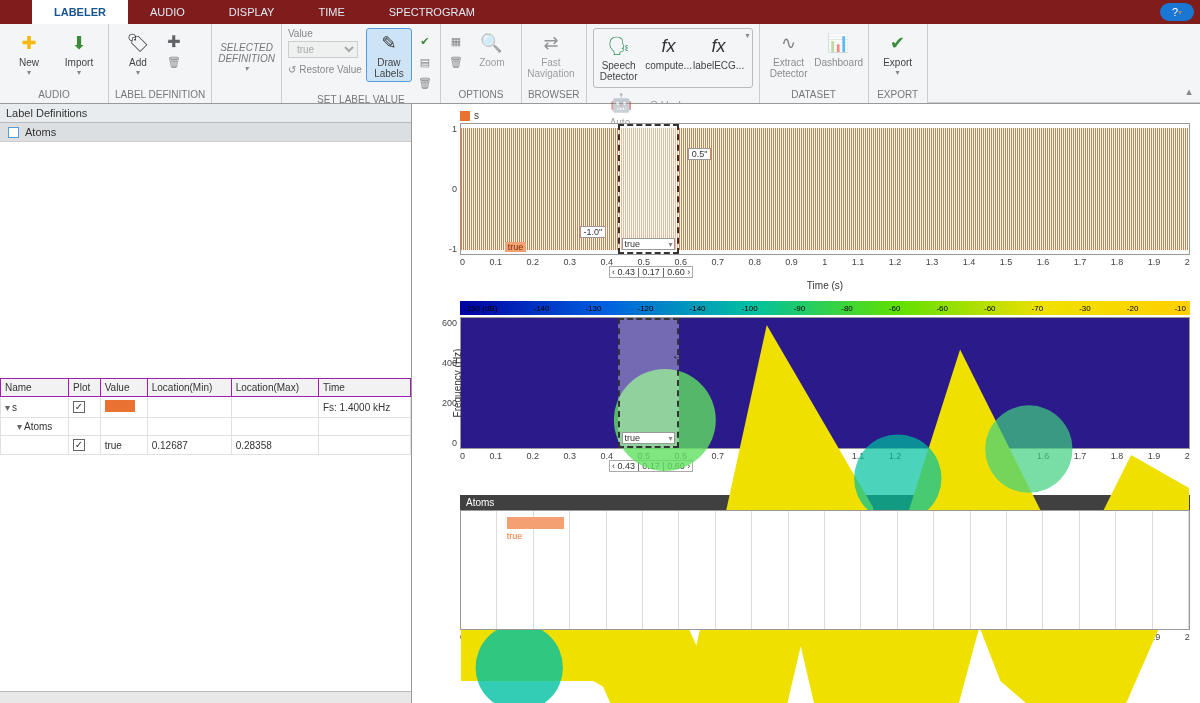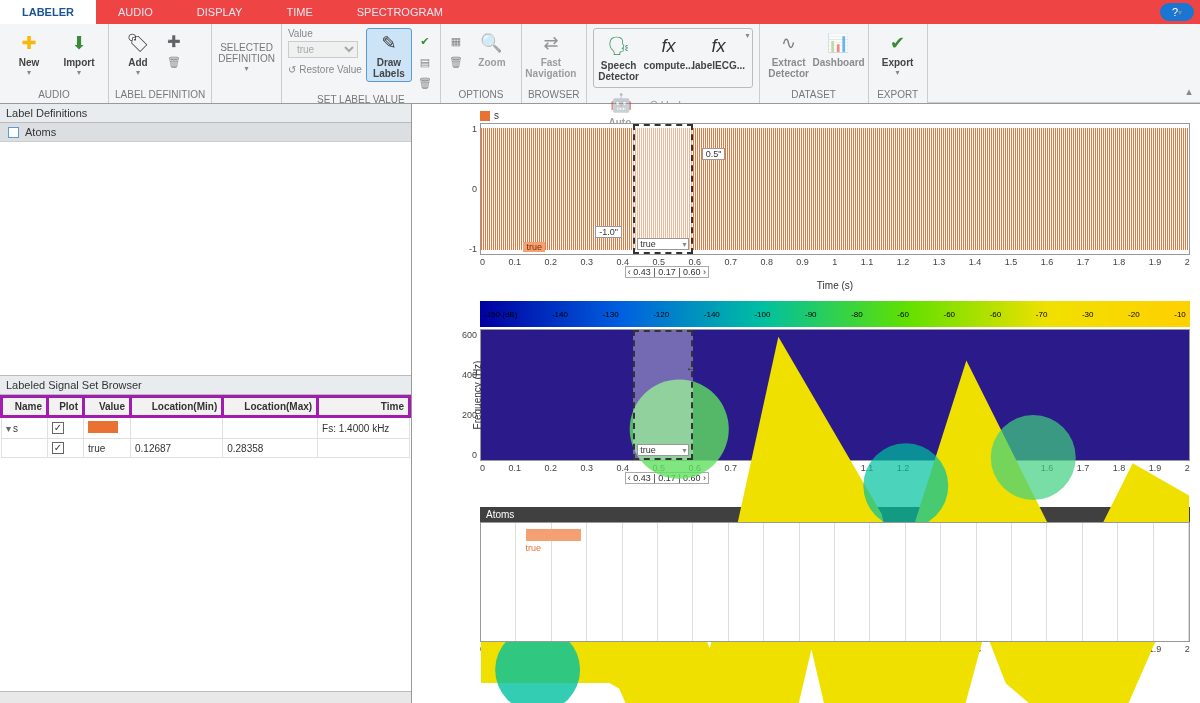--- a/index.html
+++ b/index.html
@@ -1,51 +1,51 @@
 <!DOCTYPE html>
 <html><head>
 <meta charset="utf-8">
 <style>
 * { box-sizing: border-box; margin: 0; padding: 0; }
 body { font-family: "Segoe UI", Arial, sans-serif; font-size: 11px; color: #333; background: #fff; width: 1200px; height: 703px; overflow: hidden; }
 
 
-.top-tabs { display: flex; background: #ef4444; height: 24px; align-items: stretch; }
+.top-tabs { display: flex; background: #7f1d1d; height: 24px; align-items: stretch; padding-left: 32px; }
 .top-tabs .tab { padding: 0 22px; color: #dfe9f3; display: flex; align-items: center; font-size: 11px; cursor: pointer; }
 .top-tabs .tab.active { background: #fff; color: #1a5490; font-weight: 600; }
 .topbar-right { margin-left: auto; display:flex; align-items:center; padding-right:6px; gap:4px;}
 .help-btn { background:#1976d2; color:#fff; width:34px; height:18px; border-radius:9px; display:flex; align-items:center; justify-content:center; font-size:11px; cursor:pointer;}
 
 
 .ribbon { display: flex; background: #f3f5f7; border-bottom: 1px solid #999; height: 80px; }
 .group { display:flex; flex-direction:column; border-right:1px solid #ccc; padding:4px 6px 0; }
 .group-body { display:flex; gap:4px; align-items:flex-start; flex:1; }
 .group-title { text-align:center; font-size:10px; color:#777; padding:2px 0 3px; }
 .bigbtn { display:flex; flex-direction:column; align-items:center; width:46px; padding:2px 2px; cursor:pointer; border:1px solid transparent; border-radius:3px;}
 .bigbtn .icon { width:24px; height:24px; display:flex; align-items:center; justify-content:center; font-size:18px;}
-.bigbtn .lbl { font-size:10px; color:#444; text-align:center; line-height:1.1; margin-top:2px;font-weight:bold;}
+.bigbtn .lbl { font-size:10px; color:#444; text-align:center; line-height:1.1; margin-top:2px;}
 .bigbtn.selected { background:#cde4f7; border-color:#5b9bd5;}
 .smallbtn{width:18px;height:18px;display:flex;align-items:center;justify-content:center;cursor:pointer;color:#888;}
 .value-edit{display:flex;flex-direction:column;gap:2px;}
 .value-edit label{font-size:10px;color:#888;}
 .value-edit select, .value-edit input{font-size:10px;padding:1px 4px;border:1px solid #bbb;width:70px;background:#eee;color:#888;}
 .restore{font-size:10px;color:#888;display:flex;align-items:center;gap:3px;margin-top:4px;}
 .dropdown-arrow{font-size:8px;color:#888;}
 
 
-.main { display:flex; height: calc(703px - 104px); gap: 20px; }
+.main { display:flex; height: calc(703px - 104px); }
 .left-panel { width: 412px; border-right:1px solid #999; display:flex; flex-direction:column; }
 .panel-header{background:#e8ecef;border-bottom:1px solid #bbb;padding:3px 6px;font-size:11px;color:#333;}
 .tree{flex:0 0 auto;}
 .tree-row{display:flex;align-items:center;gap:6px;padding:3px 8px;background:#dcdfe2;border-bottom:1px solid #ccc;}
 .tree-row .box{width:11px;height:11px;border:1px solid #5b9bd5;background:#fff;}
 .spacer{flex:1;}
 .browser-header{background:#e8ecef;border-top:1px solid #bbb;border-bottom:1px solid #bbb;padding:3px 6px;font-size:11px;}
 table.browser{width:100%;border-collapse:collapse;font-size:10px;}
-table.browser th{background:#f2f2f2;border:3px solid #a21caf;padding:3px 4px;text-align:right;font-weight:700;}
+table.browser th{background:#f2f2f2;border:1px solid #a21caf;padding:3px 4px;text-align:left;font-weight:400;}
 table.browser td{border:1px solid #e0e0e0;padding:3px 4px;}
 .chk{width:12px;height:12px;border:1px solid #666;display:inline-flex;align-items:center;justify-content:center;background:#fff;}
 .chk.checked::after{content:"✓";font-size:10px;line-height:1;color:#333;}
 .valbox{width:30px;height:12px;background:#e97132;display:inline-block;}
 .expander{color:#666;margin-right:2px;}
 
 
 .plot-area{flex:1;overflow:auto;padding:6px 10px 10px 4px;background:#fff;}
 .legend-row{font-size:10px;color:#333;margin-left:44px;margin-bottom:2px;}
 .legend-sw{display:inline-block;width:10px;height:10px;background:#e97132;margin-right:4px;vertical-align:middle;}
@@ -58,21 +58,21 @@
 
 .wave-body{height:130px;position:relative;overflow:hidden;background:#fff;}
 .wave-fill{position:absolute;left:0;right:0;top:4px;bottom:4px;background:repeating-linear-gradient(90deg,#e97132 0,#e97132 1px,#fff 1px,#fff 2px);opacity:0.95;}
 .sel-region{position:absolute;top:0;bottom:0;border:2px dashed #333;background:rgba(255,255,255,0.45);}
 .annot{position:absolute;background:#fff;border:1px solid #999;padding:0 3px;font-size:9px;}
 .sel-dropdown{position:absolute;bottom:2px;left:2px;right:2px;background:#fff;border:1px solid #999;font-size:9px;padding:0 2px;display:flex;justify-content:space-between;align-items:center;}
 .roi-readout{font-size:9px;color:#333;border:1px solid #aaa;padding:0 2px;background:#fff;display:inline-block;}
 
 
 .spec-body{height:130px;position:relative;background:#2a1a8a;}
-.colorbar{height:26px;margin-left:44px;background:linear-gradient(90deg,#0000a0,#0060e0,#00c0a0,#60e000,#f0e000,#ffd000);position:relative;margin-bottom:2px;text-align:right;}
+.colorbar{height:14px;margin-left:44px;background:linear-gradient(90deg,#0000a0,#0060e0,#00c0a0,#60e000,#f0e000,#ffd000);position:relative;margin-bottom:2px;text-align:right;}
 .colorbar .ticks{position:absolute;inset:0;display:flex;justify-content:space-between;font-size:8px;color:#000;padding:0 4px;align-items:center;}
 .spec-wave{position:absolute;inset:0;}
 
 
 .atoms-header{background:#404040;color:#fff;font-size:10px;padding:2px 6px;margin-left:44px;}
 .atoms-body{height:120px;border:1px solid #999;margin-left:44px;position:relative;background:#fff;}
 .atoms-body .grid{position:absolute;inset:0;background:repeating-linear-gradient(90deg,transparent 0,transparent calc(5% - 1px),#ddd calc(5% - 1px),#ddd 5%);}
 .atom-region{position:absolute;top:6px;height:12px;background:#f5a072;}
 .atom-label{position:absolute;top:20px;font-size:9px;color:#e97132;}
 
@@ -117,21 +117,21 @@
           <div class="lbl">Add</div>
           <span class="dropdown-arrow">▾</span>
         </div>
       <div style="display:flex;flex-direction:column;gap:3px;padding-top:4px;">
         <div class="smallbtn">➕</div>
         <div class="smallbtn">🗑</div>
       </div>
     </div>
     <div class="group-title">LABEL DEFINITION</div>
   </div>
-  <div class="group" style="justify-content:center;align-items:center;">
+  <div class="group" style="justify-content:center;align-items:center;font-style:italic;">
     <div style="font-size:10px;color:#777;text-align:center;white-space:pre-line;">SELECTED
 DEFINITION</div>
     <span class="dropdown-arrow">▾</span>
     <div class="group-title">&nbsp;</div>
   </div>
   <div class="group">
     <div class="group-body">
       <div class="value-edit">
         <label>Value</label>
         <select disabled=""><option>true</option></select>
@@ -239,40 +239,47 @@
 
   <div class="left-panel">
     <div class="panel-header">Label Definitions</div>
     <div class="tree">
       <div class="tree-row">
         <span class="box"></span>
         <span>Atoms</span>
       </div>
     </div>
     <div class="spacer"></div>
-    <div class="browser-header">Labeled Signal Set Browser</div>
     <table class="browser">
       <thead>
           <tr>
         <th>Name</th>
         <th>Plot</th>
         <th>Value</th>
         <th>Location(Min)</th>
         <th>Location(Max)</th>
         <th>Time</th>
       </tr>
         </thead>
       <tbody>
         <tr>
           <td><span class="expander">▾</span><span>s</span></td>
           <td><span class="chk checked"></span></td>
           <td><span class="valbox"></span></td>
           <td></td>
             <td></td>
           <td>Fs: 1.4000 kHz</td>
+        </tr>
+        <tr>
+          <td style="padding-left:16px;"><span class="expander">▾</span><span>Atoms</span></td>
+          <td></td>
+            <td></td>
+            <td></td>
+            <td></td>
+            <td></td>
         </tr>
         <tr>
           <td></td>
           <td><span class="chk checked"></span></td>
           <td>true</td>
           <td>0.12687</td>
           <td>0.28358</td>
           <td></td>
         </tr>
       </tbody>

